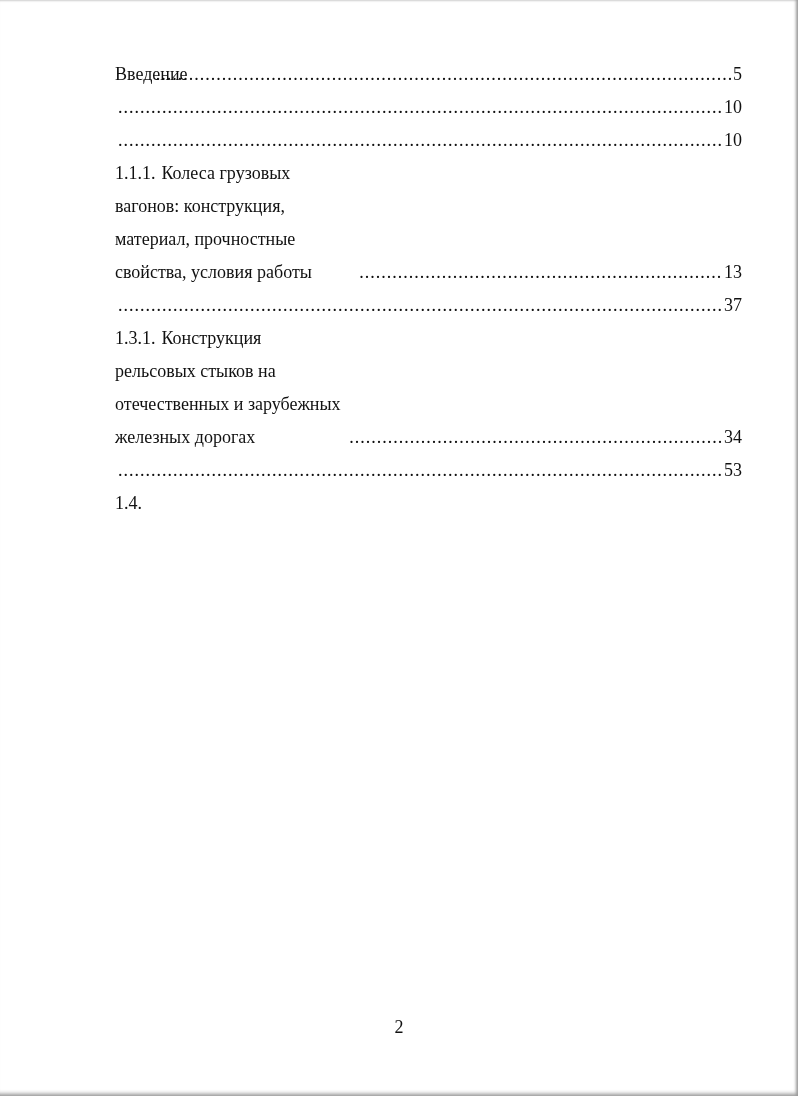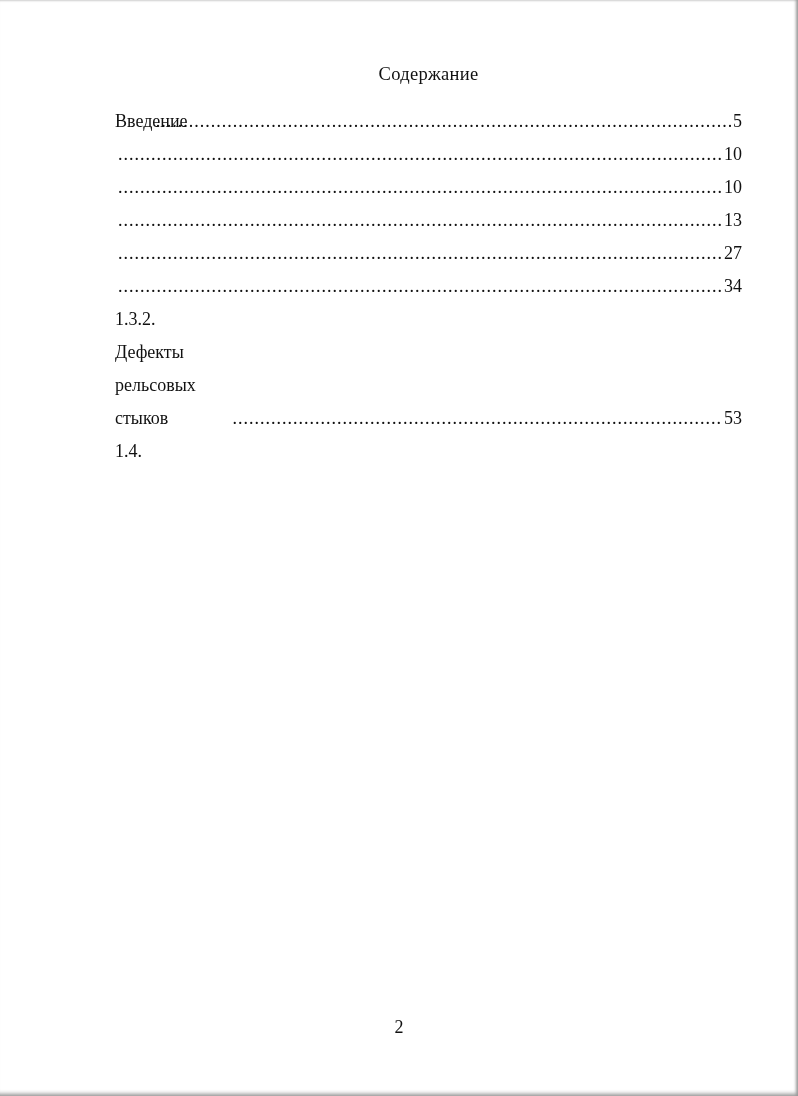--- a/index.html
+++ b/index.html
@@ -74,56 +74,56 @@
     right: 0;
     bottom: 58px;
     text-align: center;
     font-size: 18px;
   }
 </style>
 </head>
 <body>
 
 <div class="page">
-  <h1 class="toc-title">Содержание</h1>
   <div class="toc" id="toc-list">
   <div class="entry">
     <span class="entry-text"><span class="entry-body">Введение</span></span>
     <span class="leader"></span>
     <span class="page-num">5</span>
   </div>
 
   <div class="entry">
     <span class="leader"></span>
     <span class="page-num">10</span>
   </div>
 
   <div class="entry">
     <span class="leader"></span>
     <span class="page-num">10</span>
   </div>
 
   <div class="entry">
+    <span class="entry-text"><span class="entry-label">1.1.1.</span><span class="entry-body">Колеса грузовых вагонов: конструкция, материал, прочностные свойства, условия работы</span></span>
     <span class="leader"></span>
     <span class="page-num">13</span>
   </div>
 
 
   <div class="entry">
     <span class="leader"></span>
-    <span class="page-num">27</span>
+    <span class="page-num">37</span>
   </div>
 
   <div class="entry">
+    <span class="entry-text"><span class="entry-label">1.3.1.</span><span class="entry-body">Конструкция рельсовых стыков на отечественных и зарубежных железных дорогах</span></span>
     <span class="leader"></span>
     <span class="page-num">34</span>
   </div>
 
   <div class="entry">
-    <span class="entry-text"><span class="entry-label">1.3.2.</span><span class="entry-body">Дефекты рельсовых стыков</span></span>
     <span class="leader"></span>
     <span class="page-num">53</span>
   </div>
 
   <div class="entry">
     <span class="entry-text"><span class="entry-label">1.4.</span></span>
 
   </div>
 
 </div>

